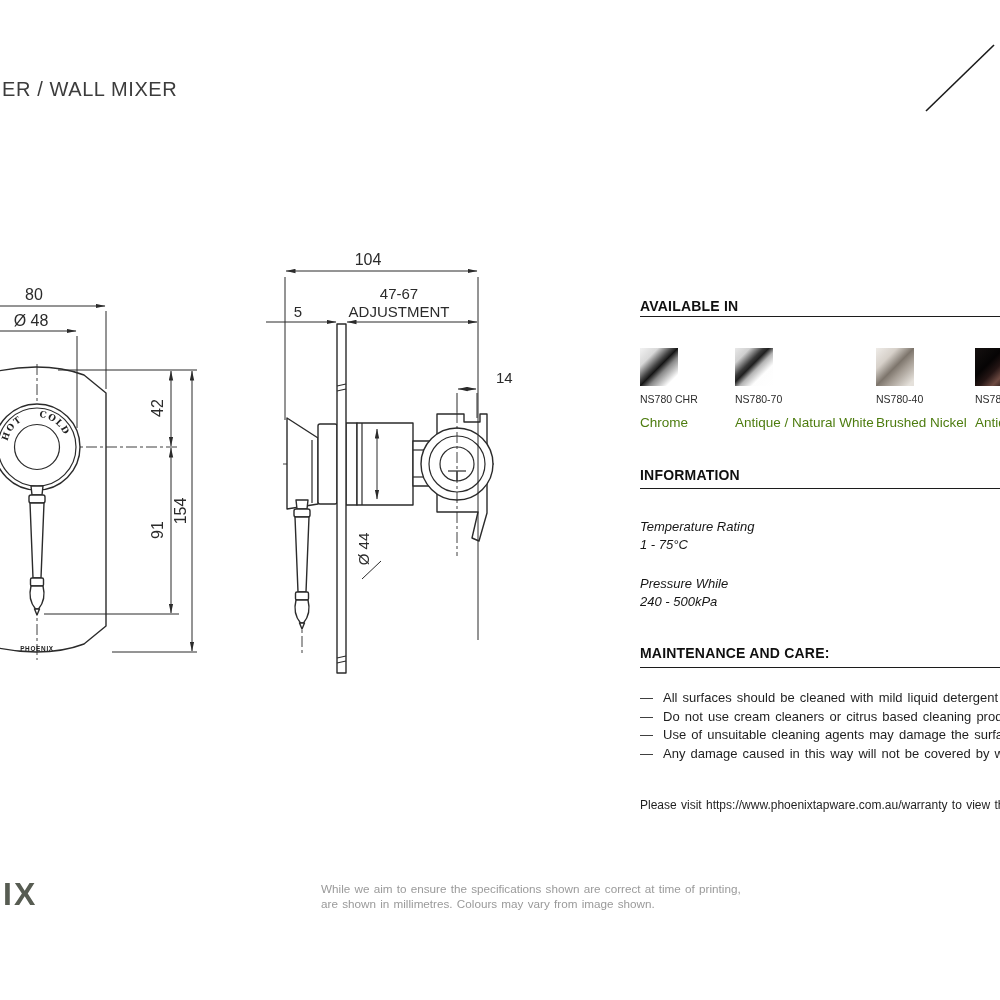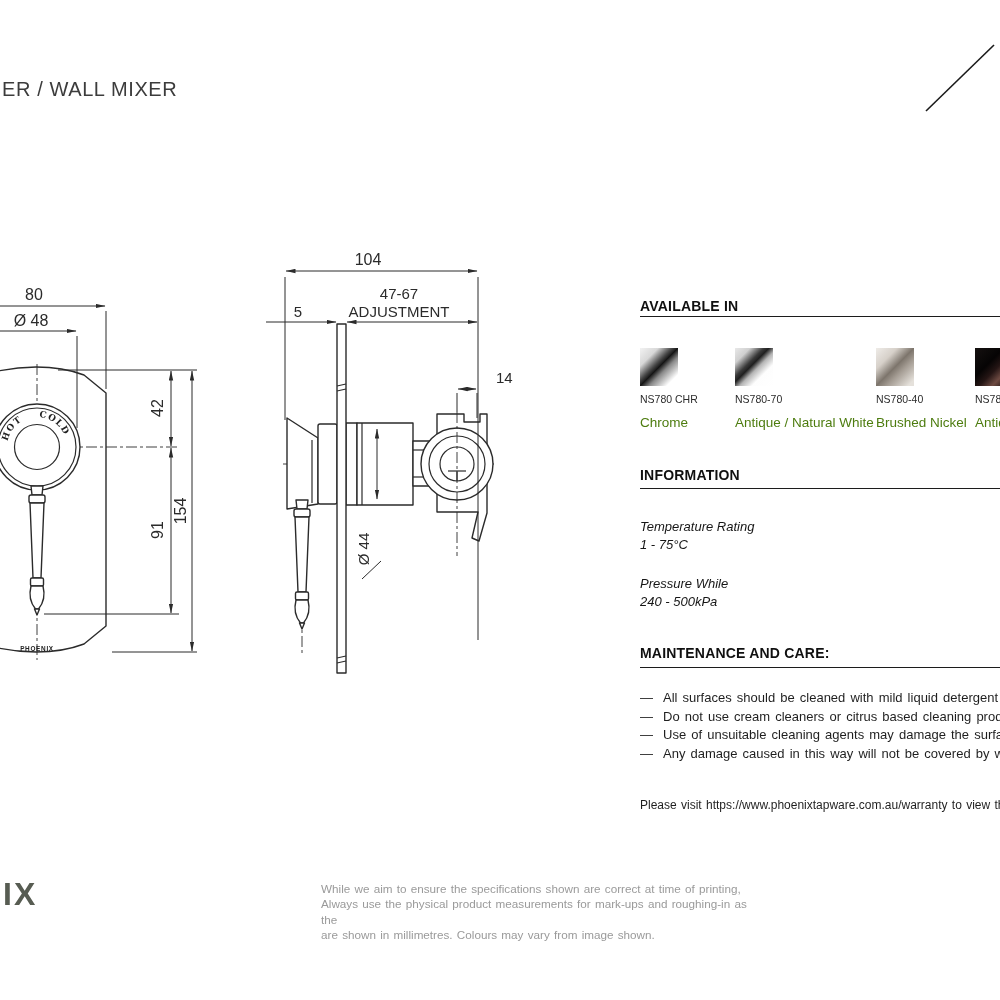--- a/index.html
+++ b/index.html
@@ -204,15 +204,14 @@
     <span class="dash">—</span><span>Any damage caused in this way will not be covered by warran</span>
   </div>
 
   <div id="warranty-note">Please visit https://www.phoenixtapware.com.au/warranty to view the full</div>
 </div>
 
 <div class="abs" id="brand-logo">NIX</div>
 
 <div class="abs" id="disclaimer">
   <div>While we aim to ensure the specifications shown are correct at time of printing,</div>
-  <div>Always use the physical product measurements for mark-ups and roughing-in as the</div>
   <div>are shown in millimetres. Colours may vary from image shown.</div>
 </div>
 
 </body></html>

